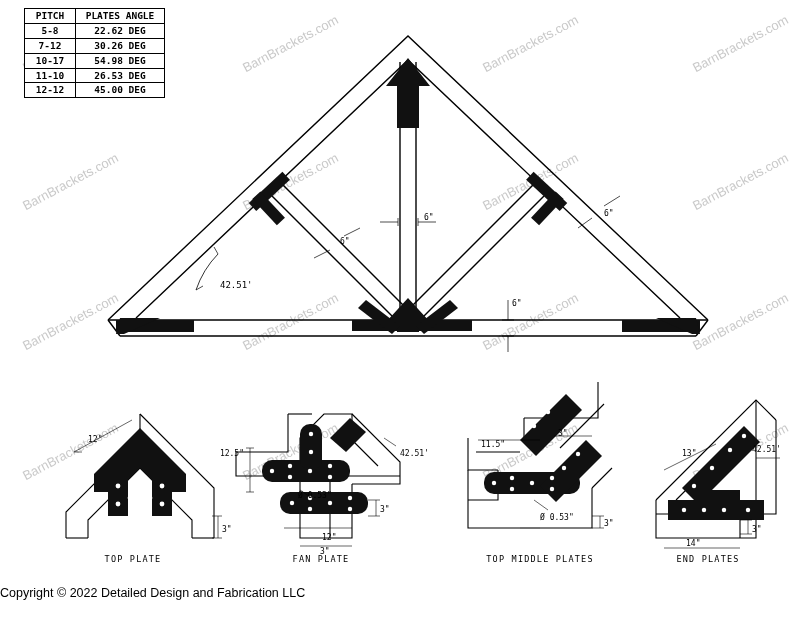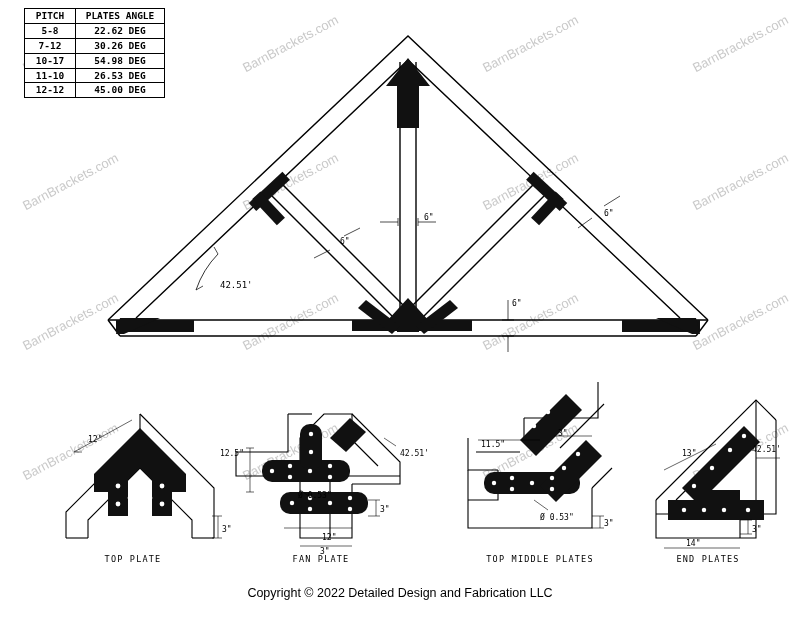--- a/index.html
+++ b/index.html
@@ -51,21 +51,21 @@
   .caption{
     font-family:"DejaVu Sans Mono", monospace;
     font-size:8.5px;
     letter-spacing:1.2px;
     text-anchor:middle;
   }
   .copyright{
     position:absolute;
     left:0;right:0;
     bottom:18px;
-    text-align:center;
+    text-align:left;
     font-family:"Liberation Sans", sans-serif;
     font-size:12.5px;
     color:#000;
   }
   .dim{font-family:"DejaVu Sans Mono", monospace;font-size:8px;}
   .dim9{font-family:"DejaVu Sans Mono", monospace;font-size:9px;}
 </style>
 </head>
 <body>
 

